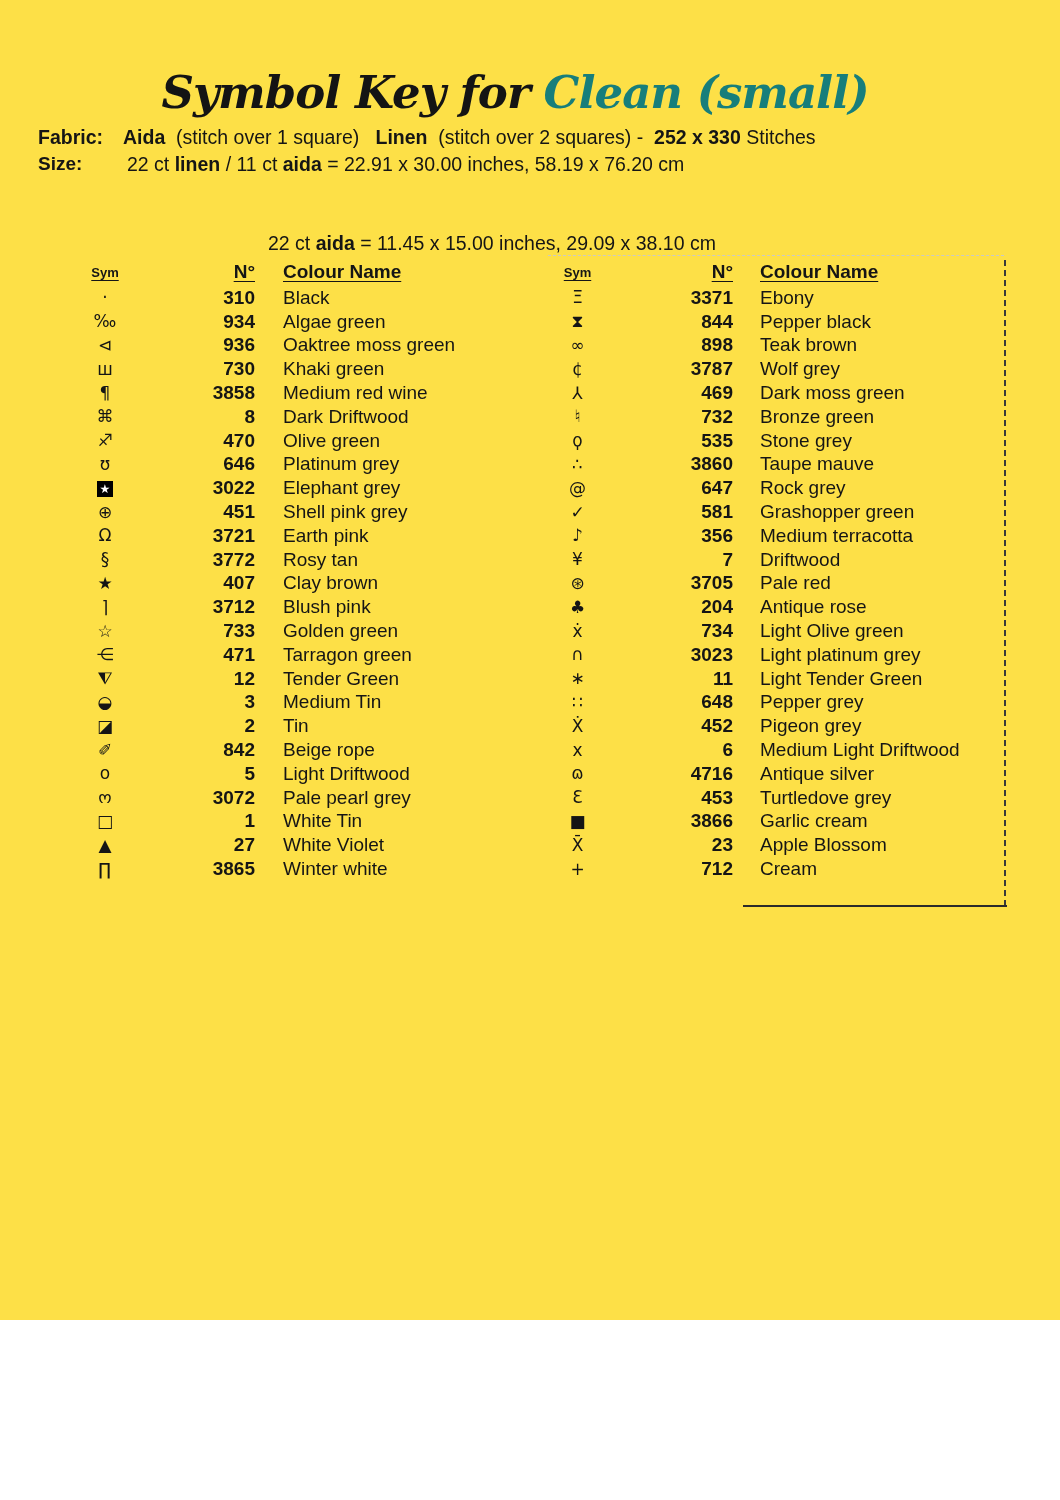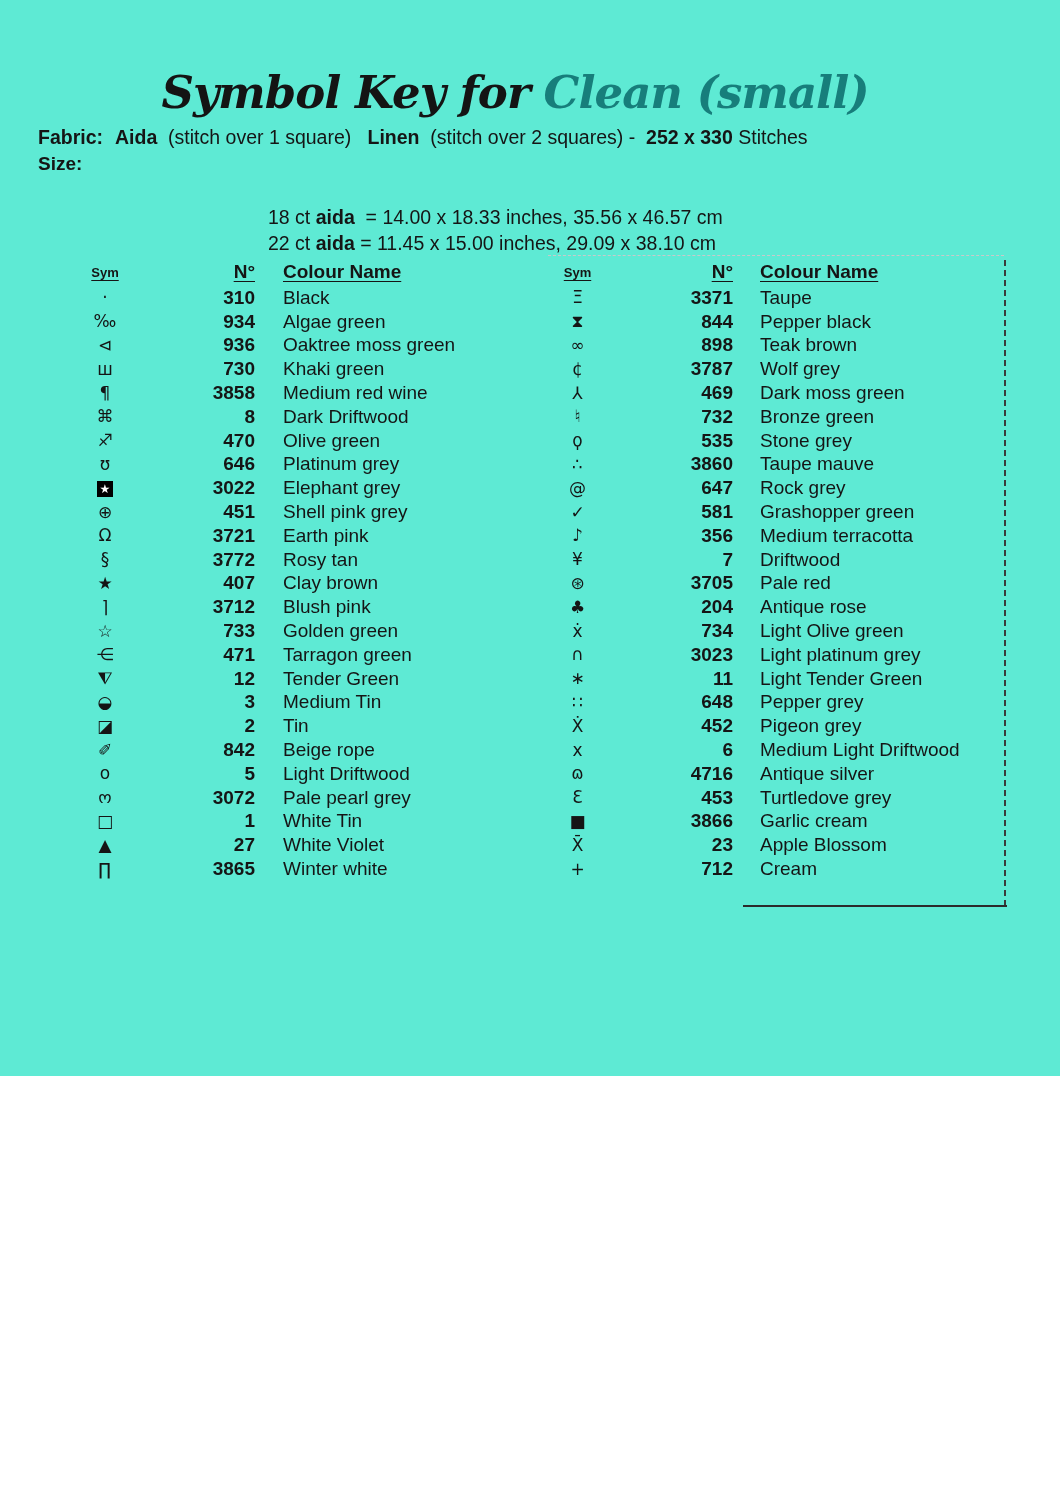--- a/index.html
+++ b/index.html
@@ -1,34 +1,34 @@
 <!DOCTYPE html>
 <html><head>
 <meta charset="utf-8">
 <style>
   html,body { margin:0; padding:0; background:#fff; }
   .page {
-    position:relative; width:1060px; height:1076px; background:#5eead4;
+    position:relative; width:1060px; height:1320px; background:#fde047;
     font-family:"Liberation Sans", sans-serif; color:#151515; overflow:hidden;
   }
 
   
   .title {
     position:absolute; top:66px; left:0; width:1030px; text-align:center;
     font-family:"DejaVu Serif", serif; font-style:italic; font-weight:bold;
     font-size:45px; letter-spacing:-1px; white-space:pre;
   }
   .title .t-black { color:#141414; }
   .title .t-teal  { margin-left:14px; }
 
   
   .fabric-line {
     position:absolute; top:126px; left:38px; font-size:19.5px; white-space:pre-wrap;
   }
-  .fabric-line .lbl { font-weight:bold; margin-right:12px; }
+  .fabric-line .lbl { font-weight:bold; margin-right:20px; }
   .size-lbl { position:absolute; top:153px; left:38px; font-size:19px; font-weight:bold; }
   .size-line { position:absolute; font-size:19.5px; white-space:pre-wrap; }
   .size-line.l1 { top:153px; left:127px; }
   .size-line.l2 { top:180px; left:119px; }
   .size-line.l3 { top:206px; left:268px; }
   .size-line.l4 { top:232px; left:268px; }
   .seg-b { font-weight:bold;text-align:center; }
 
   
   .kcol { position:absolute; top:258px; }
@@ -60,21 +60,21 @@
 </head>
 <body>
 
 <div class="page">
 
   <div class="title"><span class="t-black">Symbol Key for</span><span class="t-teal" style="color: rgb(23, 126, 123);">Clean (small)</span></div>
 
   <div class="fabric-line"><span class="lbl">Fabric:</span><span><span class="seg-b">Aida</span><span>  (stitch over 1 square)   </span><span class="seg-b">Linen</span><span>  (stitch over 2 squares) -  </span><span class="seg-b">252 x 330</span><span> Stitches</span></span></div>
 
   <div class="size-lbl">Size:</div>
-  <div class="size-line l3"><span>18 ct </span><span class="seg-b">aida</span><span>  = 14.00 x 18.33 inches, 35.56 x 46.57 cm</span></div>
+  <div class="size-line l1"><span>22 ct </span><span class="seg-b">linen</span><span> / 11 ct </span><span class="seg-b">aida</span><span> = 22.91 x 30.00 inches, 58.19 x 76.20 cm</span></div>
   <div class="size-line l4"><span>22 ct </span><span class="seg-b">aida</span><span> = 11.45 x 15.00 inches, 29.09 x 38.10 cm</span></div>
 
   <div class="kcol kcol-left">
     <div class="khead">
       <span class="c-sym">Sym</span>
       <span class="c-num">N°</span>
       <span class="c-name">Colour Name</span>
     </div>
     <div>
         <div class="krow">
@@ -208,21 +208,21 @@
   <div class="kcol kcol-right">
     <div class="khead">
       <span class="c-sym">Sym</span>
       <span class="c-num">N°</span>
       <span class="c-name">Colour Name</span>
     </div>
     <div>
         <div class="krow">
           <span class="c-sym">Ξ</span>
           <span class="c-num">3371</span>
-          <span class="c-name">Taupe</span>
+          <span class="c-name">Ebony</span>
         </div>
         <div class="krow">
           <span class="c-sym">⧗</span>
           <span class="c-num">844</span>
           <span class="c-name">Pepper black</span>
         </div>
         <div class="krow">
           <span class="c-sym">∞</span>
           <span class="c-num">898</span>
           <span class="c-name">Teak brown</span>

